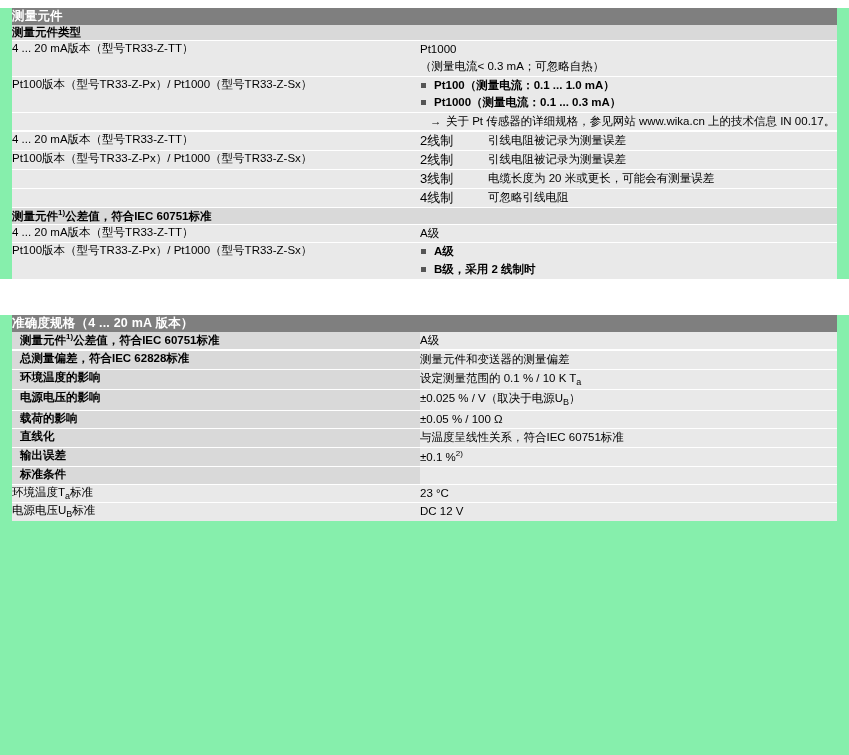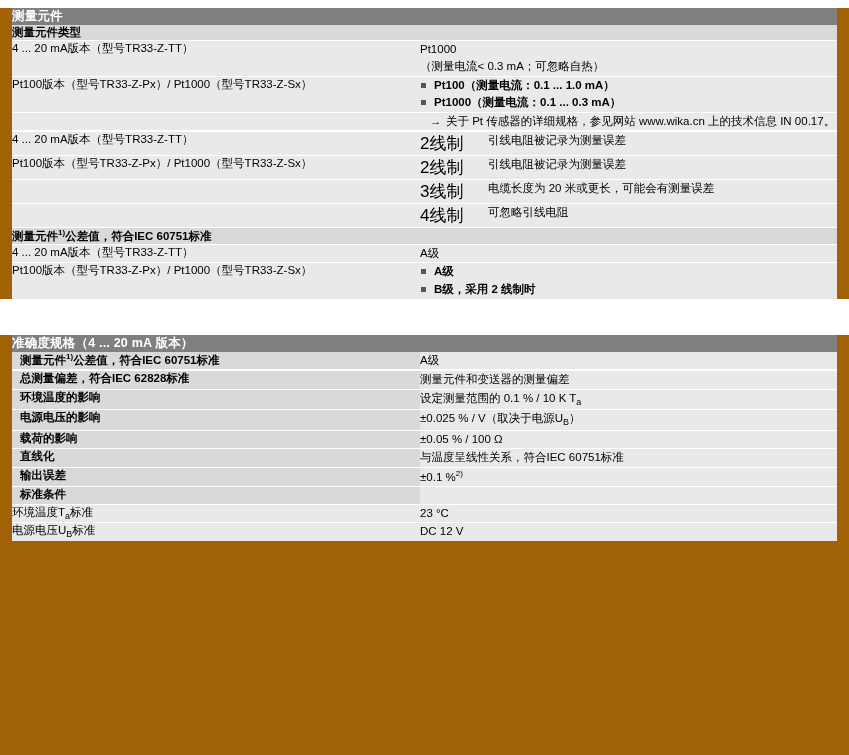--- a/index.html
+++ b/index.html
@@ -5,21 +5,21 @@
   * { box-sizing: border-box; }
   html, body {
     margin: 0; padding: 0;
     background: #ffffff;
     font-family: "Liberation Sans", sans-serif;
   }
   .page {
     position: relative;
     width: 849px;
     height: 755px;
-    background: #a16207;
+    background: #86efac;
     overflow: hidden;
   }
   table.spec {
     width: 825px;
     margin: 0 12px;
     border-collapse: collapse;
     table-layout: fixed;
   }
   table.spec td {
     vertical-align: top;
@@ -57,21 +57,21 @@
   }
   .cell-right {
     background: #e9e9e9;
     font-size: 11.5px;
     padding: 6px 8px 6px 10px;
     color: #000;
     line-height: 1.5;
   }
   .cell-mid {
     background: #e9e9e9;
-    font-size: 17px;
+    font-size: 13px;
     padding: 6px 8px 6px 10px;
     color: #000;
   }
   .cell-right.arrow {
     padding-left: 10px;
   }
   .bar-sep td {
     height: 1px;
     padding: 0;
     background: #ffffff;

